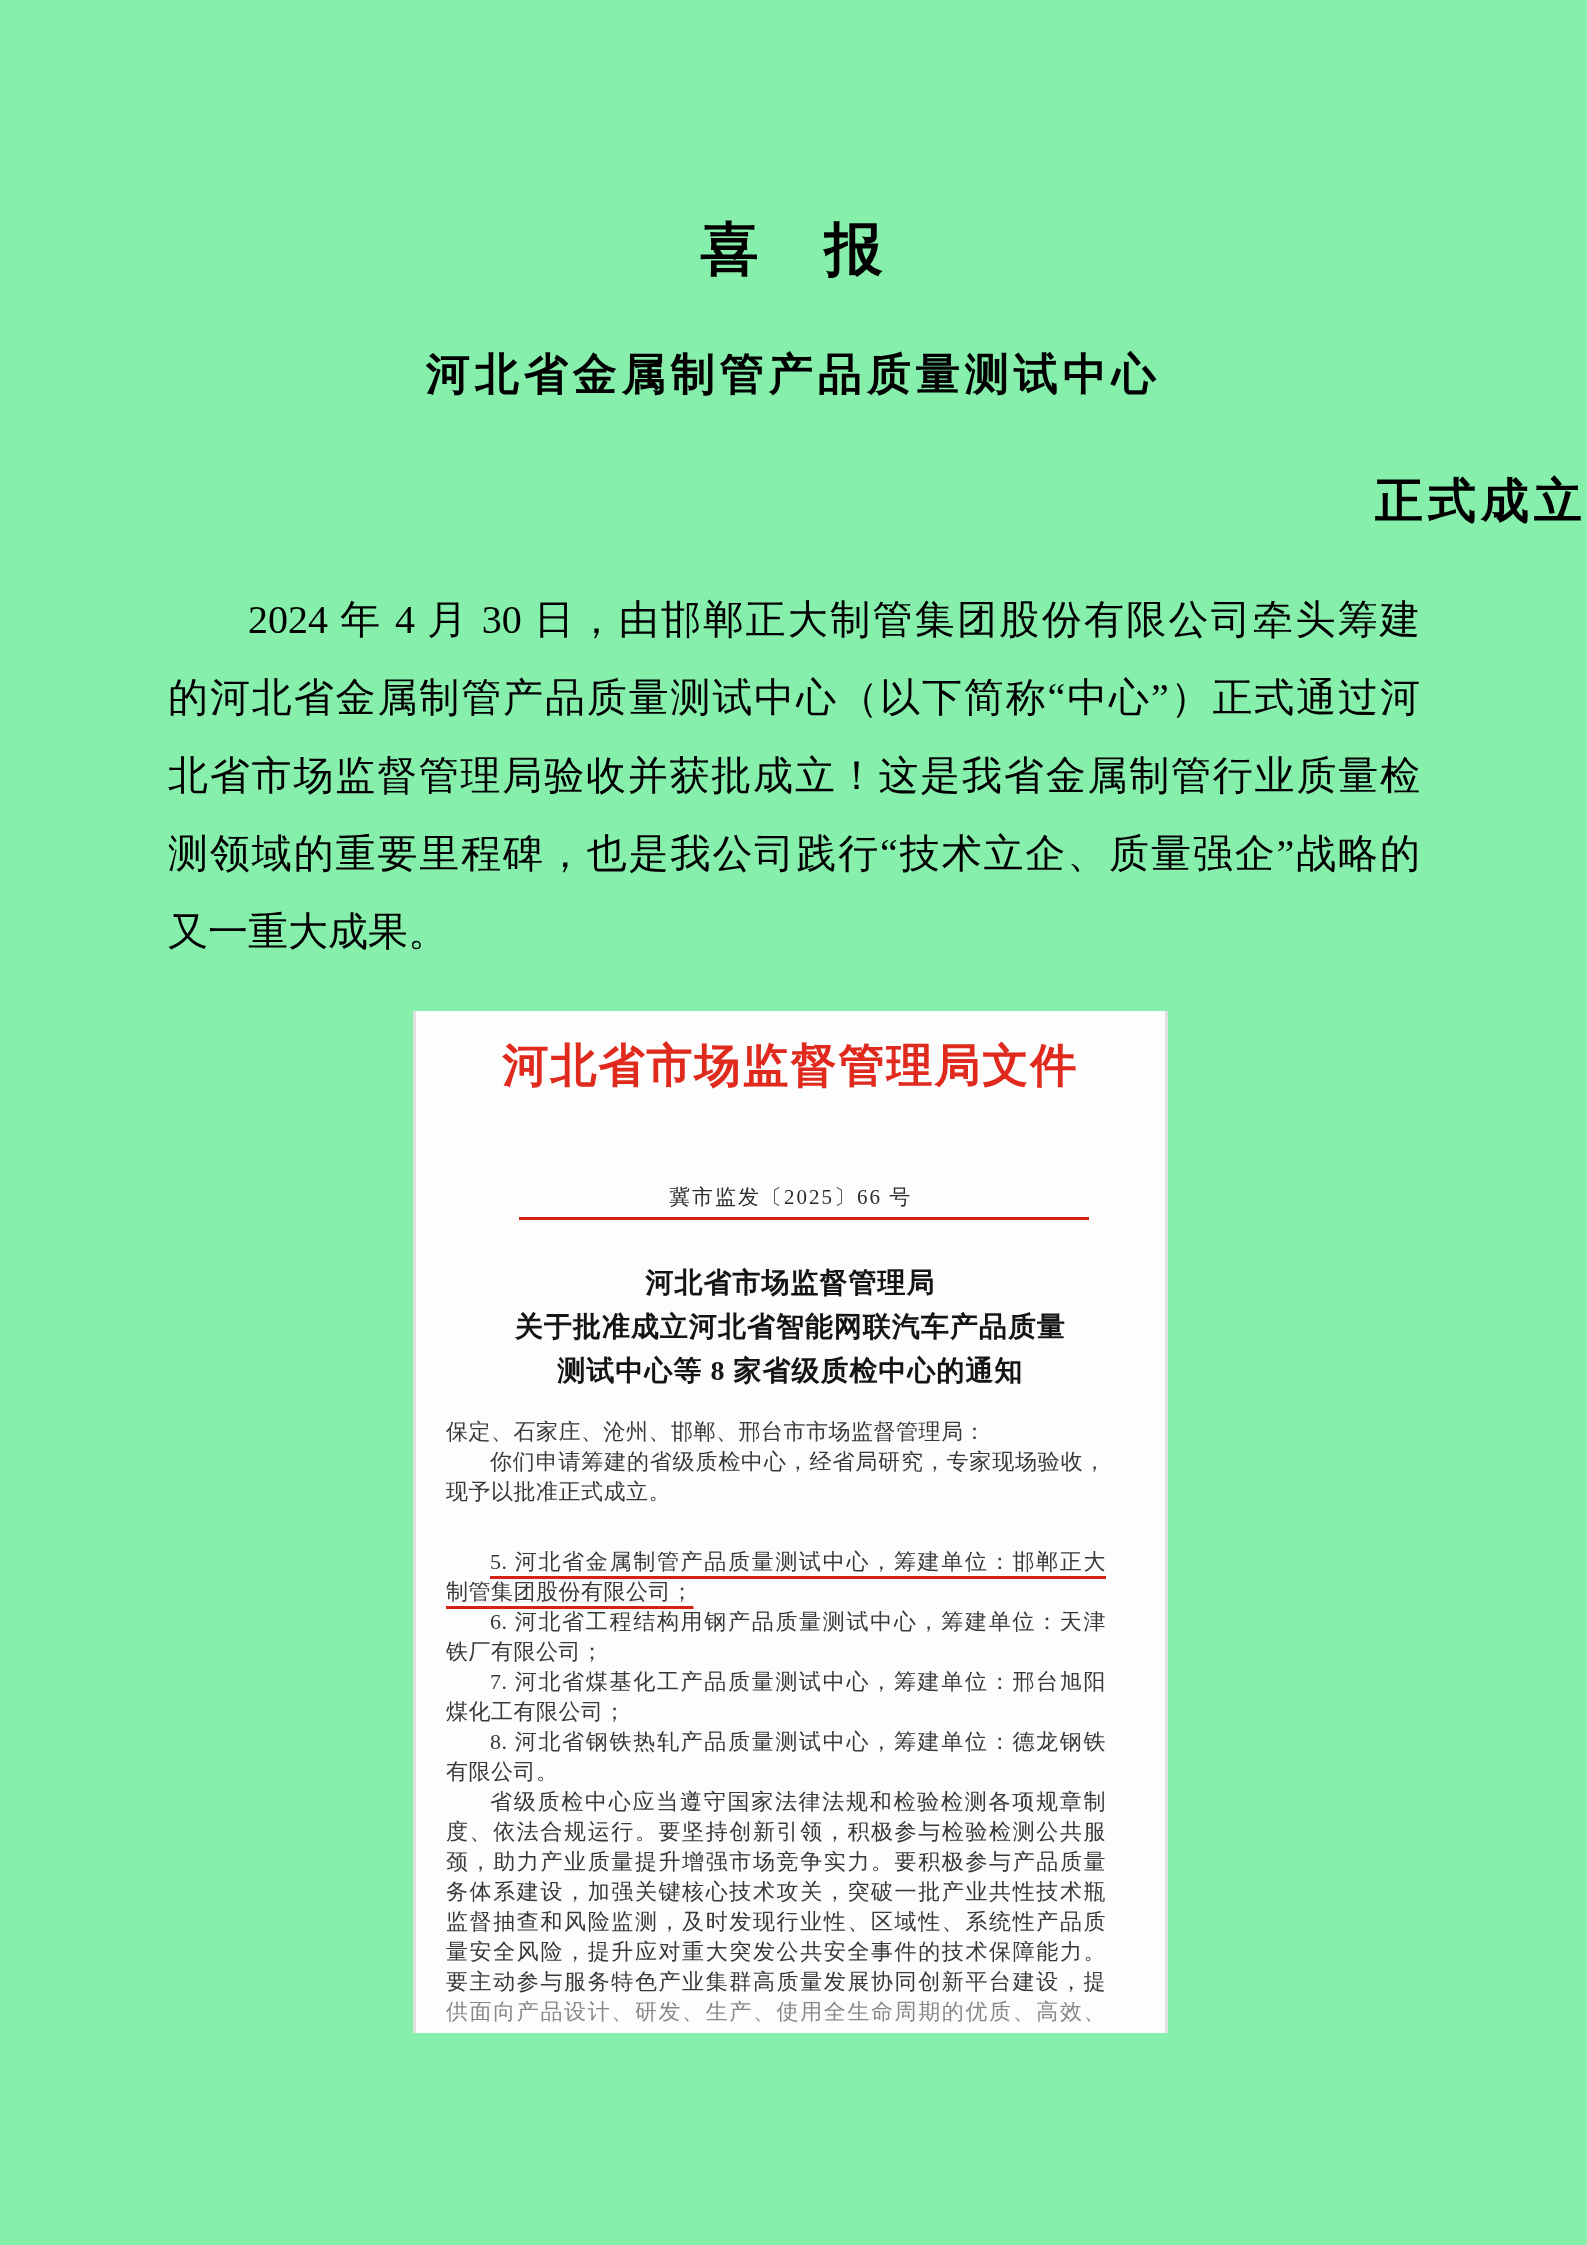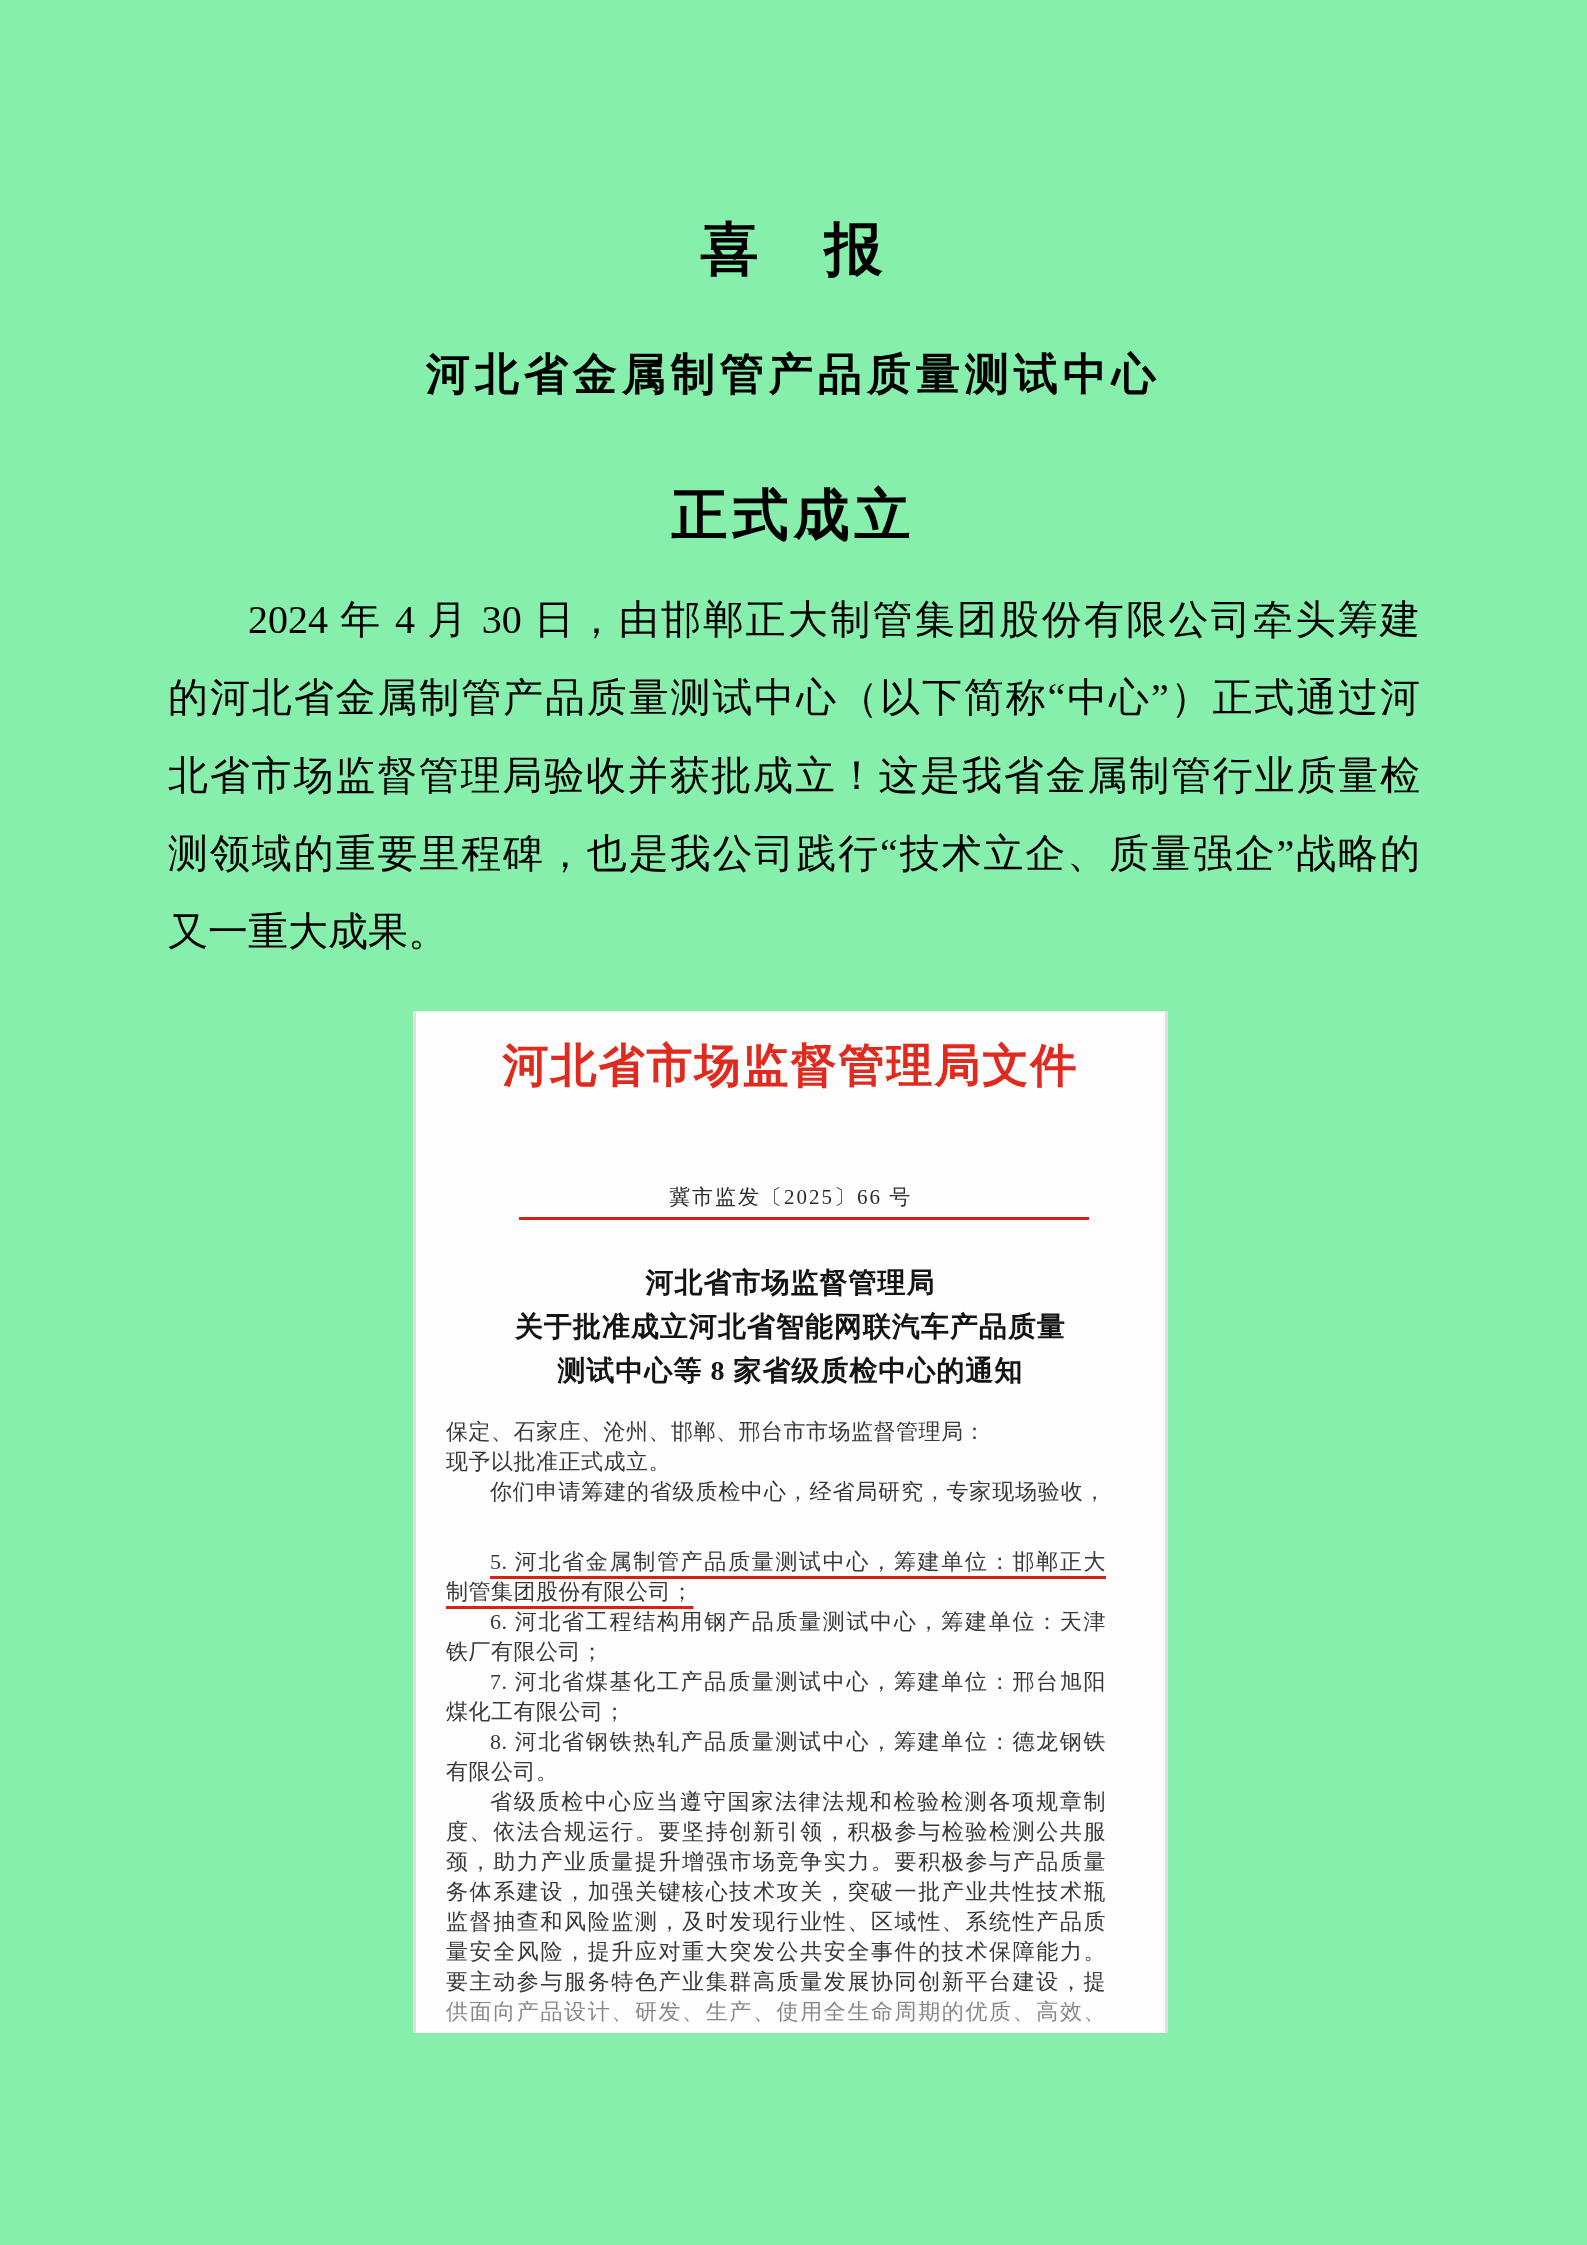--- a/index.html
+++ b/index.html
@@ -16,22 +16,22 @@
     text-align:center;font-size:58px;font-weight:bold;
     letter-spacing:4px;line-height:64px;
   }
   .title-2{
     position:absolute;top:344px;left:0;right:0;
     text-align:center;font-size:44px;font-weight:bold;
     letter-spacing:5px;line-height:62px;
   }
   .title-3{
     position:absolute;top:470px;left:0;right:0;
-    text-align:center;font-size:56px;font-weight:bold;
-    letter-spacing:5px;line-height:62px;margin-top:14px;
+    text-align:right;font-size:48px;font-weight:bold;
+    letter-spacing:5px;line-height:62px;
   }
 
   
   .para{
     position:absolute;top:581px;left:168px;width:1252px;
     font-size:40px;line-height:78px;color:#000;
   }
   .pline{width:100%;}
   .pline.fill{text-align:justify;text-align-last:justify;}
   .pline.first{padding-left:80px;box-sizing:border-box;}
@@ -104,22 +104,22 @@
     <div class="red-line"></div>
 
     <div class="doc-heading">
       <div>河北省市场监督管理局</div>
       <div>关于批准成立河北省智能网联汽车产品质量</div>
       <div>测试中心等 8 家省级质检中心的通知</div>
     </div>
 
     <div class="scan-body">
       <div class="sline">保定、石家庄、沧州、邯郸、邢台市市场监督管理局：</div>
+      <div class="sline ind fill">你们申请筹建的省级质检中心，经省局研究，专家现场验收，</div>
       <div class="sline">现予以批准正式成立。</div>
-      <div class="sline ind fill">你们申请筹建的省级质检中心，经省局研究，专家现场验收，</div>
       <div class="sline ind fill gap"><span class="u-red">5. 河北省金属制管产品质量测试中心，筹建单位：邯郸正大</span></div>
       <div class="sline"><span class="u-red">制管集团股份有限公司；</span></div>
       <div class="sline ind fill">6. 河北省工程结构用钢产品质量测试中心，筹建单位：天津</div>
       <div class="sline">铁厂有限公司；</div>
       <div class="sline ind fill">7. 河北省煤基化工产品质量测试中心，筹建单位：邢台旭阳</div>
       <div class="sline">煤化工有限公司；</div>
       <div class="sline ind fill">8. 河北省钢铁热轧产品质量测试中心，筹建单位：德龙钢铁</div>
       <div class="sline">有限公司。</div>
       <div class="sline ind fill">省级质检中心应当遵守国家法律法规和检验检测各项规章制</div>
       <div class="sline fill">度、依法合规运行。要坚持创新引领，积极参与检验检测公共服</div>

